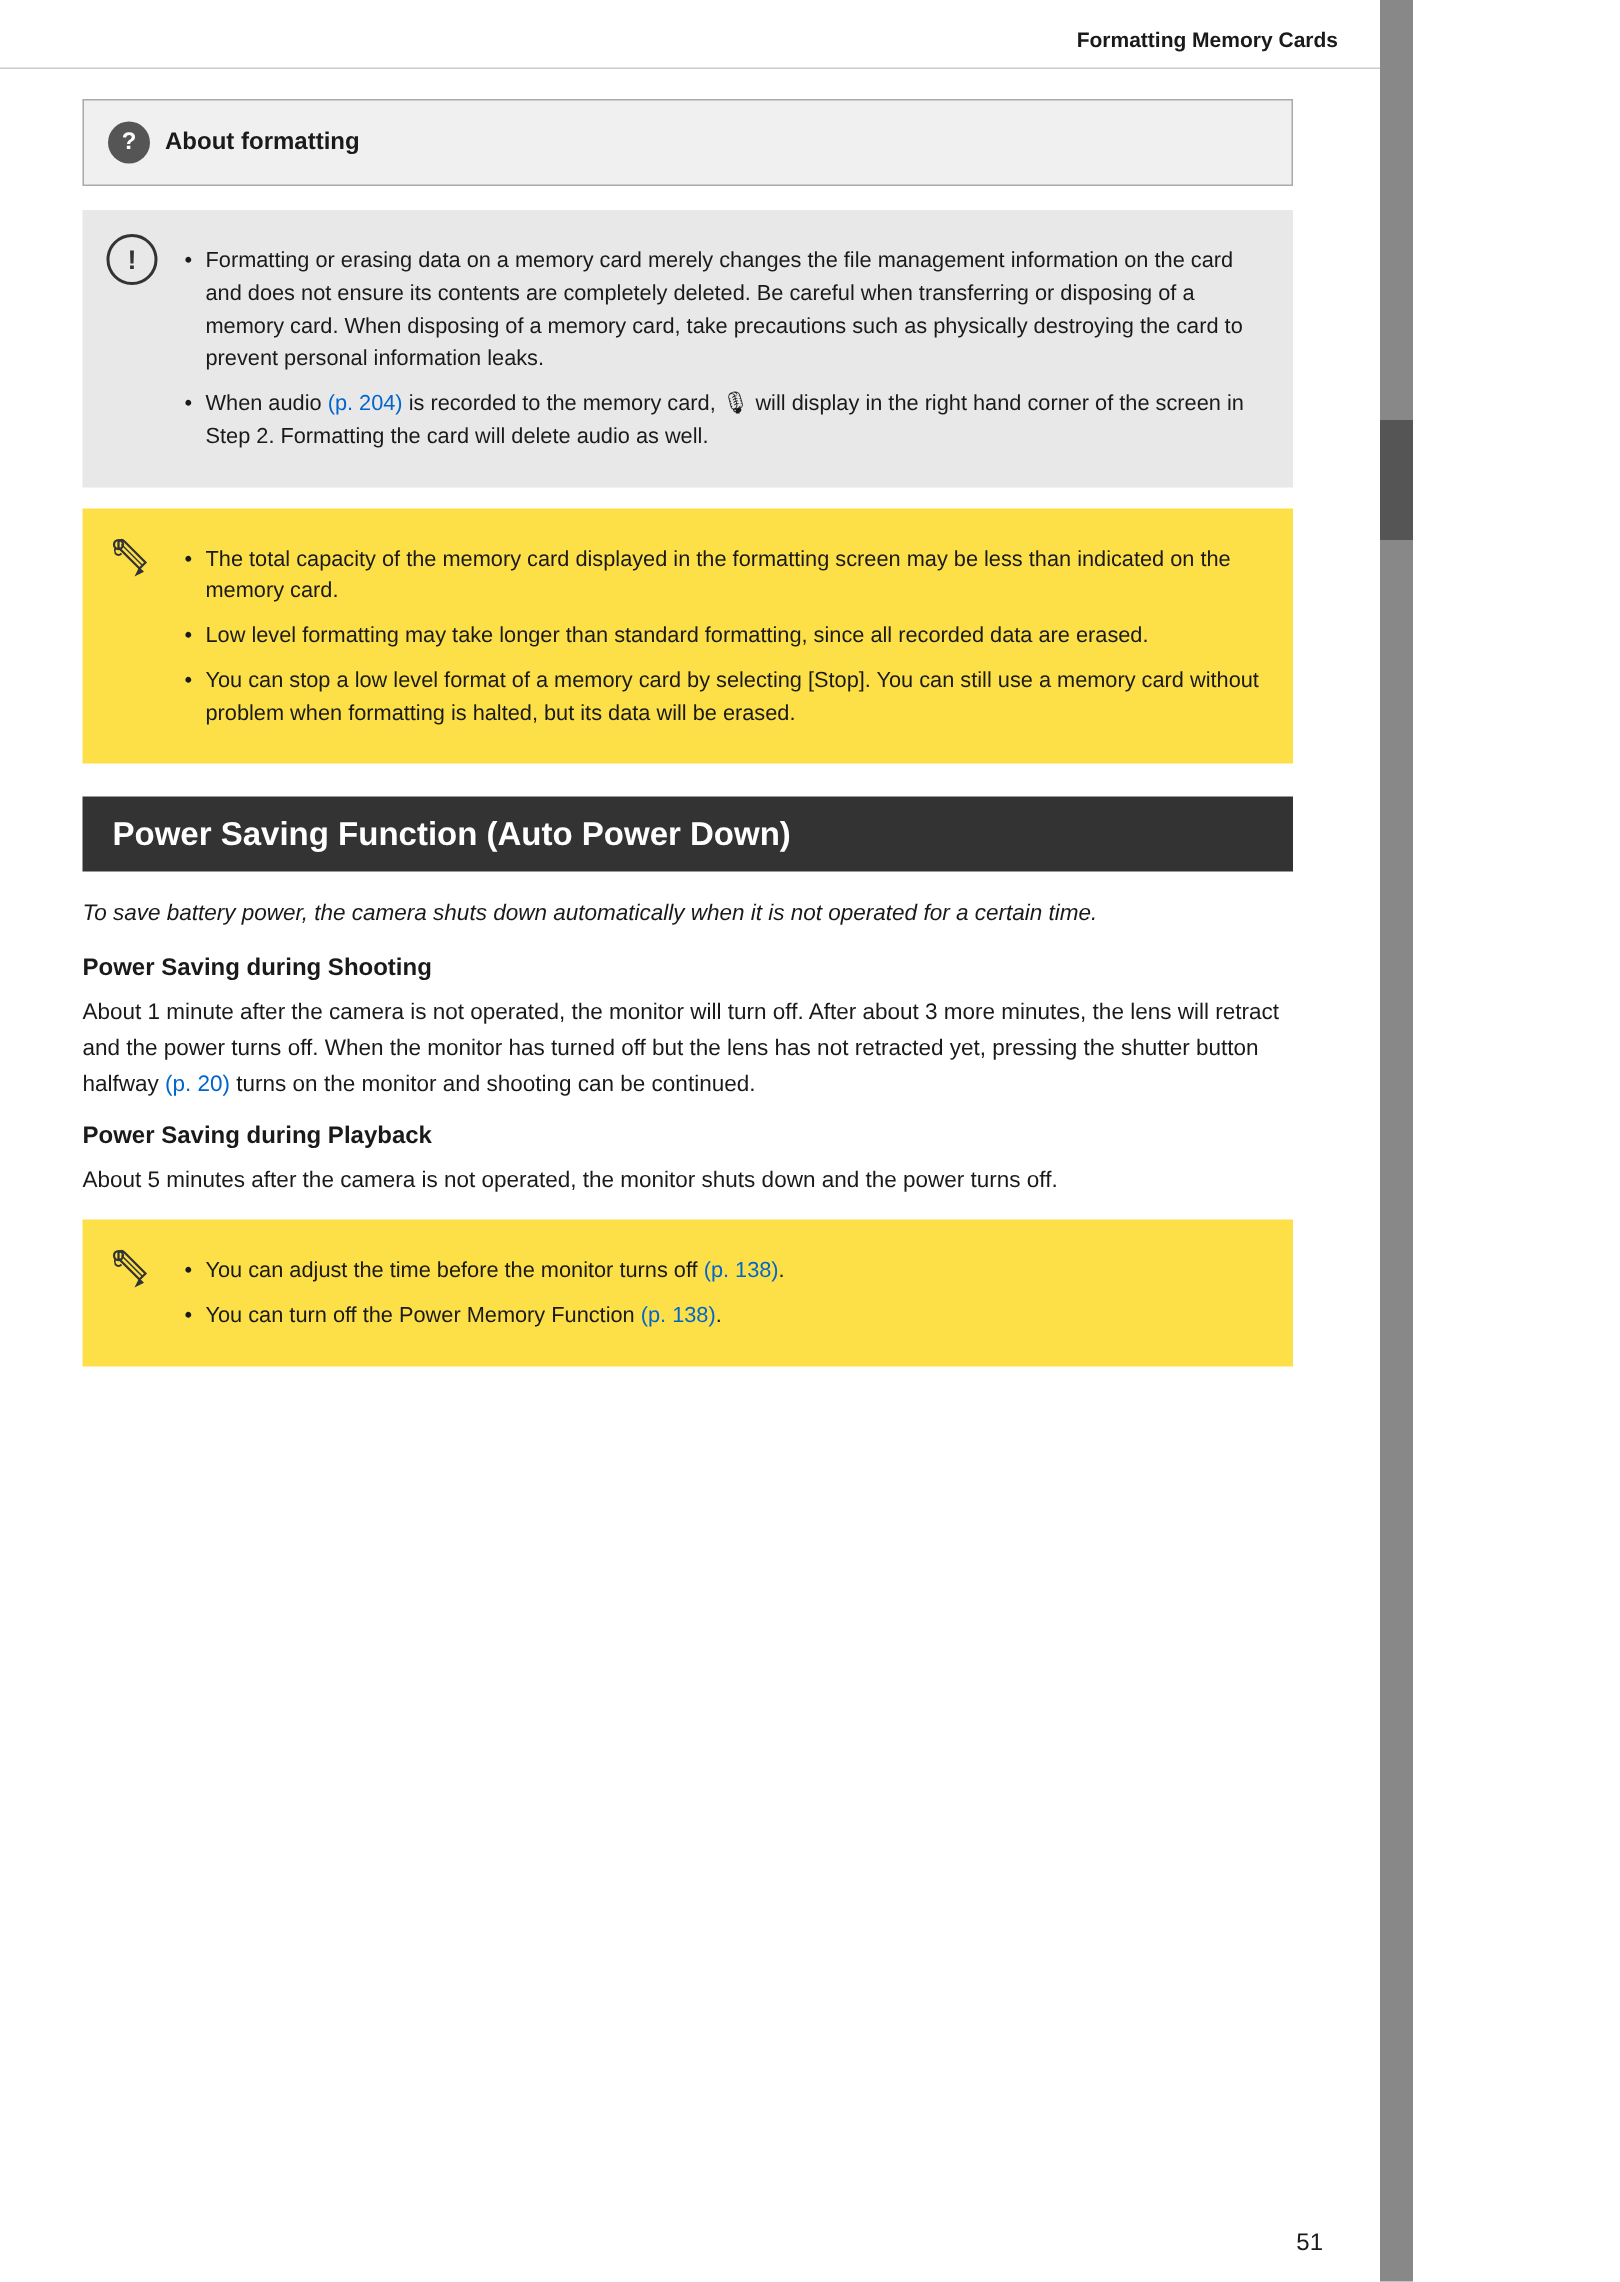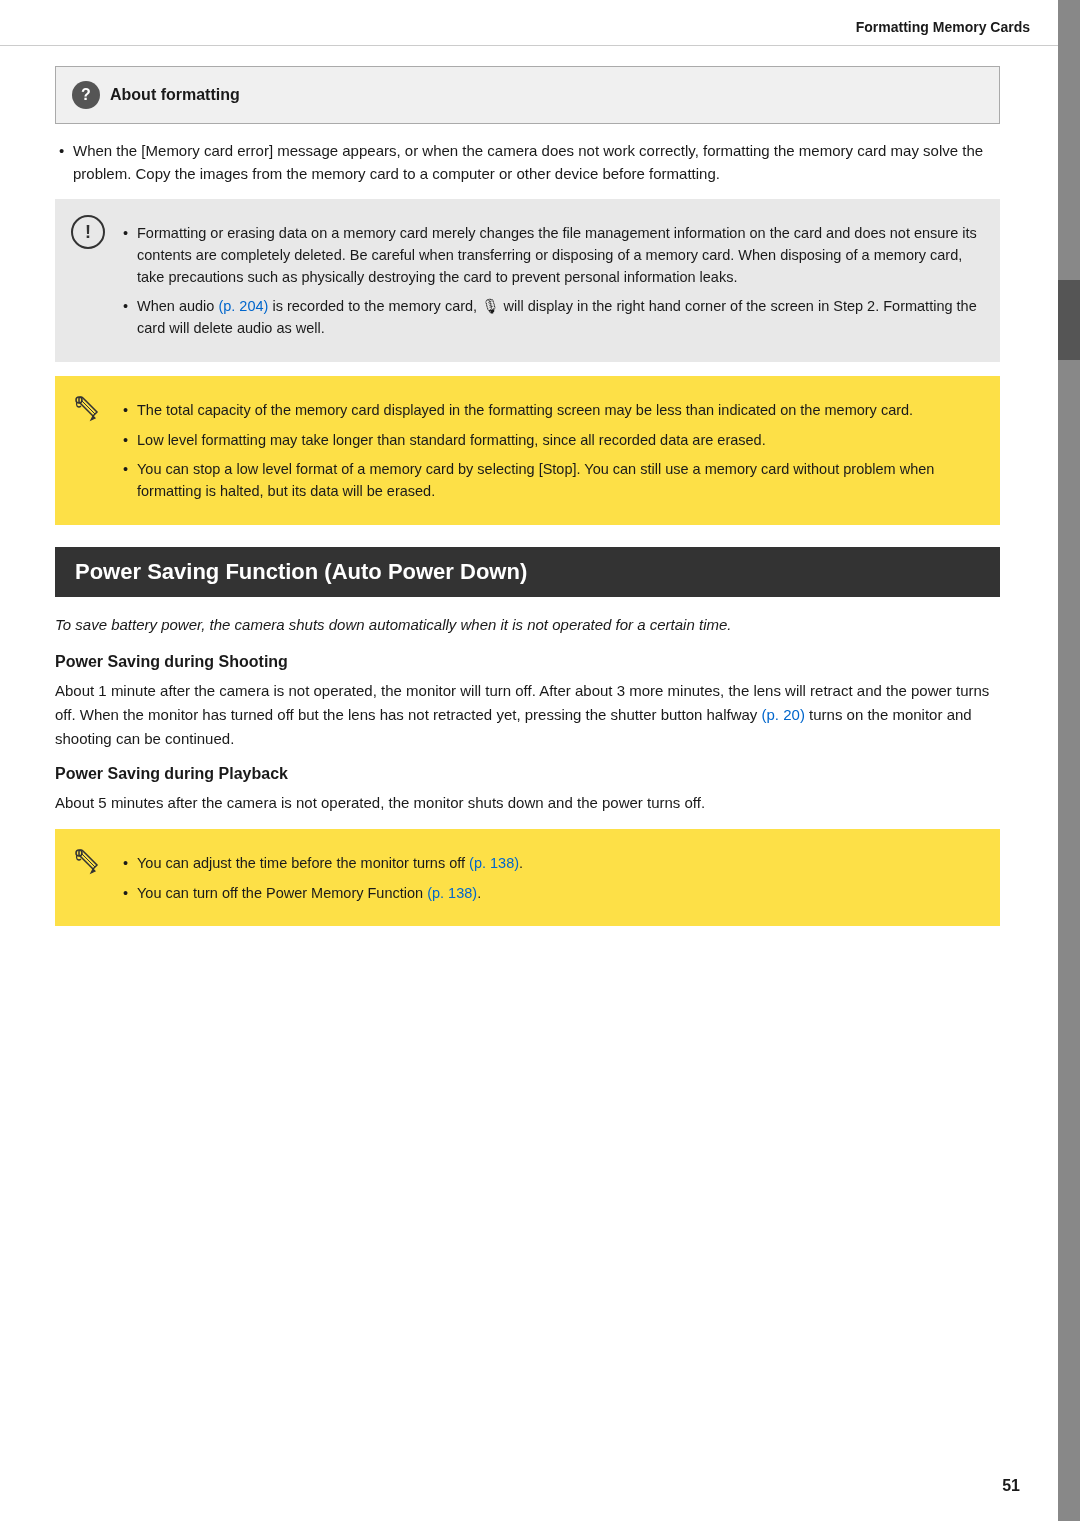--- a/index.html
+++ b/index.html
@@ -12,21 +12,21 @@
       width: 1080px;
       min-height: 1521px;
       background: #ffffff;
       font-family: Arial, Helvetica, sans-serif;
       font-size: 15px;
       color: #1a1a1a;
       position: relative;
     }
 
     .page-container {
-      width: 1080px;
+      width: 942px;
       min-height: 1521px;
       padding: 0;
       position: relative;
       background: #ffffff;
     }
 
     
     .side-tab {
       position: absolute;
       right: 0;
@@ -199,24 +199,24 @@
 
     .subsection-text {
       font-size: 15px;
       line-height: 1.6;
       margin-bottom: 14px;
     }
 
     
     .page-number {
       position: absolute;
-      bottom: 26px;
+      bottom: 16px;
       right: 60px;
       font-size: 16px;
-      font-weight: bold;
+      font-weight: normal;
       color: #1a1a1a;
     }
 
     .note-box {
       background: #fde047;
       padding: 14px 16px;
       margin: 14px 0;
       display: flex;
       align-items: flex-start;
       gap: 14px;
@@ -238,23 +238,20 @@
   <div class="content">
 
     <div class="about-formatting-box">
       <div class="about-formatting-title">
         <span class="question-icon">?</span>
         <span>About formatting</span>
       </div>
     </div>
 
     <ul class="bullet-list">
-      <li>
-        <span>When the [Memory card error] message appears, or when the camera does not work correctly, formatting the memory card may solve the problem. Copy the images from the memory card to a computer or other device before formatting.</span>
-      </li>
     </ul>
 
     <div class="warning-box">
       <div class="warning-icon">!</div>
       <div class="warning-content">
         <ul class="bullet-list">
           <li>
             <span>Formatting or erasing data on a memory card merely changes the file management information on the card and does not ensure its contents are completely deleted. Be careful when transferring or disposing of a memory card. When disposing of a memory card, take precautions such as physically destroying the card to prevent personal information leaks.</span>
           </li>
           <li>

